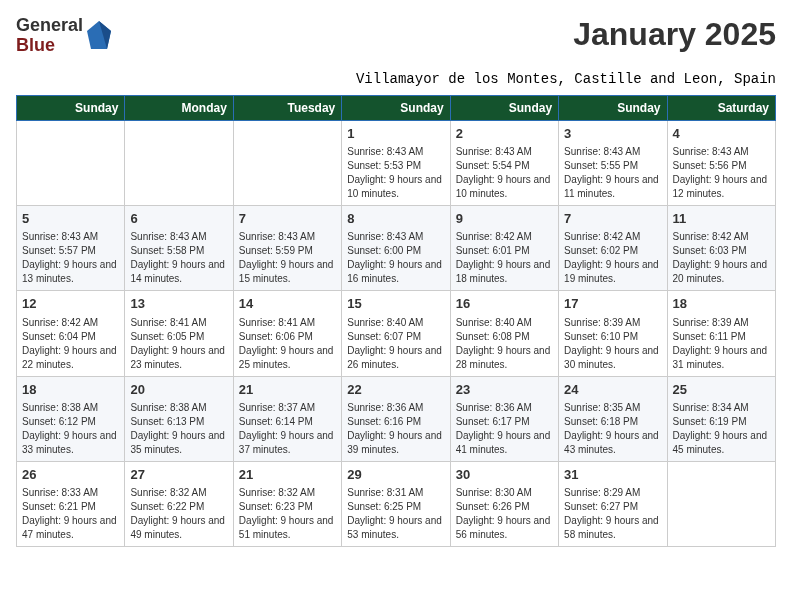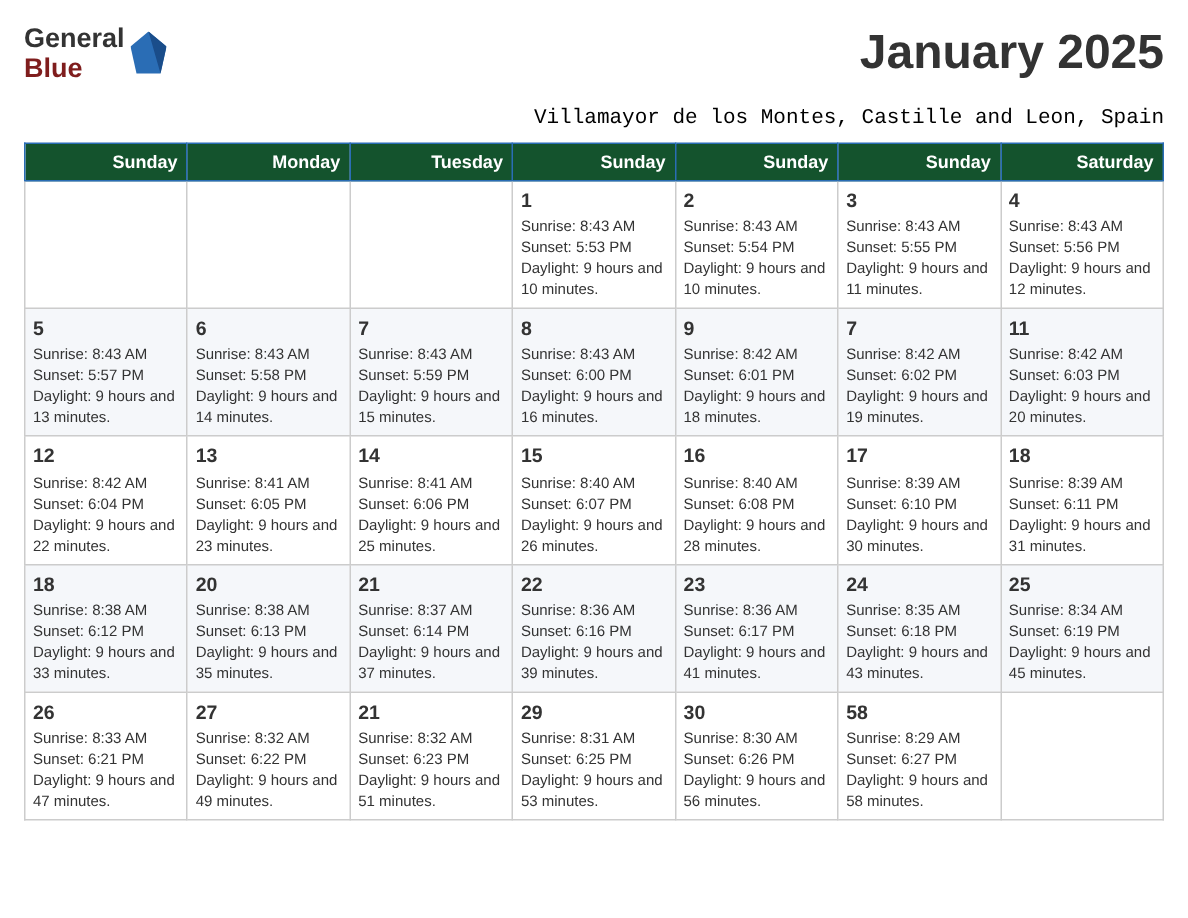--- a/index.html
+++ b/index.html
@@ -252,19 +252,19 @@
         </td>
         <td>
           <span class="day-number">29</span>
           <div class="day-info">Sunrise: 8:31 AM<br>Sunset: 6:25 PM<br>Daylight: 9 hours and 53 minutes.</div>
         </td>
         <td>
           <span class="day-number">30</span>
           <div class="day-info">Sunrise: 8:30 AM<br>Sunset: 6:26 PM<br>Daylight: 9 hours and 56 minutes.</div>
         </td>
         <td>
-          <span class="day-number">58</span>
+          <span class="day-number">31</span>
           <div class="day-info">Sunrise: 8:29 AM<br>Sunset: 6:27 PM<br>Daylight: 9 hours and 58 minutes.</div>
         </td>
         <td class="empty-cell"></td>
       </tr>
     </tbody>
 </table>
 
 </body></html>

